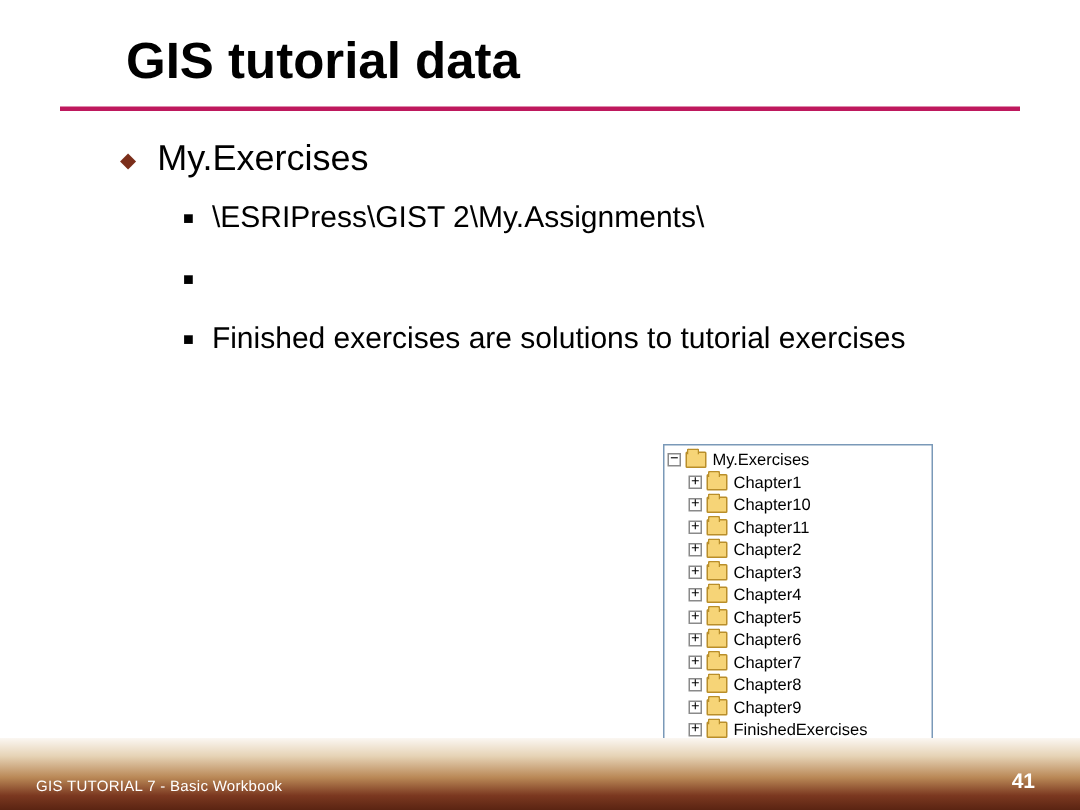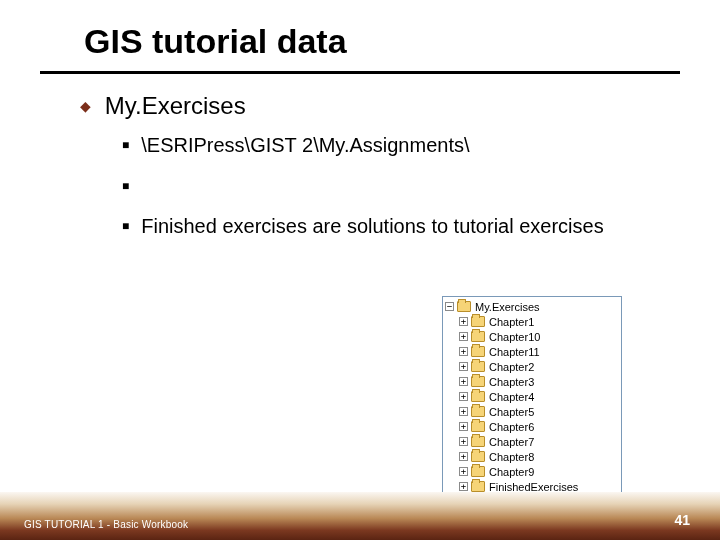--- a/index.html
+++ b/index.html
@@ -3,21 +3,21 @@
 <meta charset="utf-8">
 <style>
   * { margin: 0; padding: 0; box-sizing: border-box; }
   html, body { width: 720px; height: 540px; font-family: Arial, Helvetica, sans-serif; background: #fff; }
   .slide { position: relative; width: 720px; height: 540px; background: #fff; overflow: hidden; }
   .title {
     font-size: 34px;
     font-weight: bold;
     color: #000;
     padding: 22px 0 10px 44px;
-    border-bottom: 3px solid #000000;
+    border-bottom: 3px solid #be185d;
     margin: 0 40px 18px 40px;
   }
   .content { padding: 0 60px 0 80px; }
   .lvl1 { margin: 6px 0 14px 0; display: flex; align-items: flex-start; }
   .lvl1 .b1 { color: #7b2e1a; font-size: 14px; line-height: 28px; margin-right: 14px; }
   .lvl1 .t1 { font-size: 24px; color: #000; }
   .lvl2 { margin: 10px 0 18px 42px; display: flex; align-items: flex-start; }
   .lvl2 .b2 { font-size: 12px; line-height: 22px; margin-right: 12px; color: #000; }
   .lvl2 .t2 { font-size: 20px; color: #000; max-width: 500px; }
   .tree-wrap { position: absolute; right: 98px; top: 296px; }
@@ -165,17 +165,17 @@
       <div class="node">
           <span class="indent"></span>
           <span class="plusminus">+</span>
           <span class="folder"></span>
           <span>FinishedExercises</span>
         </div>
     </div>
   </div>
 
   <div class="footer">
-    <div class="foot-left">GIS TUTORIAL 1 - Basic Workbook</div>
+    <div class="foot-left">GIS TUTORIAL 7 - Basic Workbook</div>
     <div class="foot-right">41</div>
   </div>
 
 </div>
 
 </body></html>

